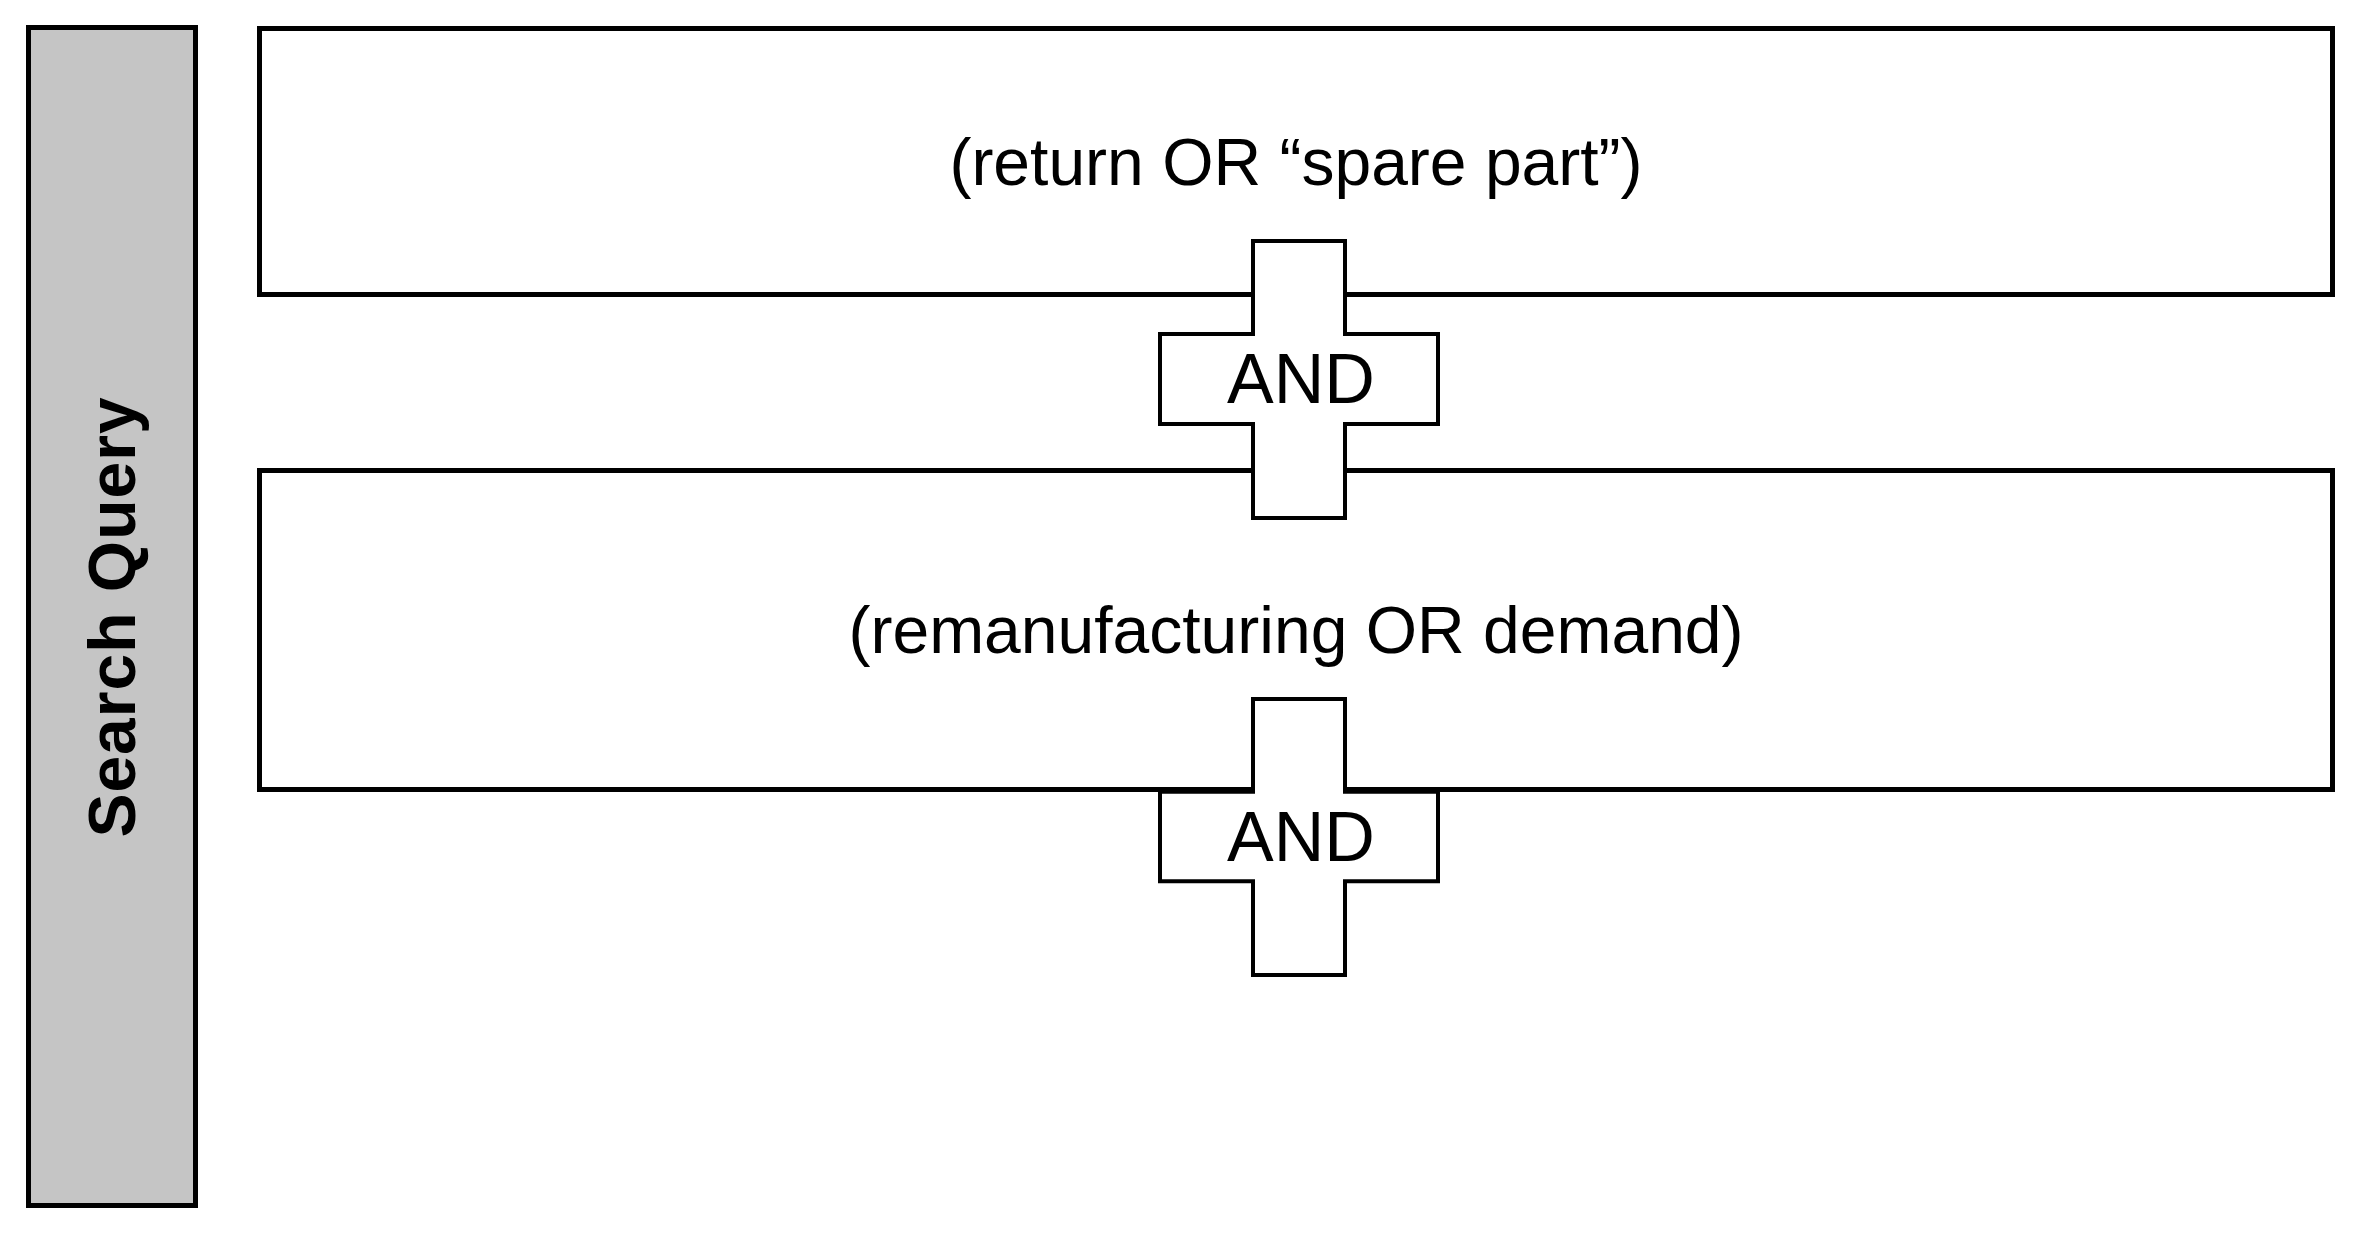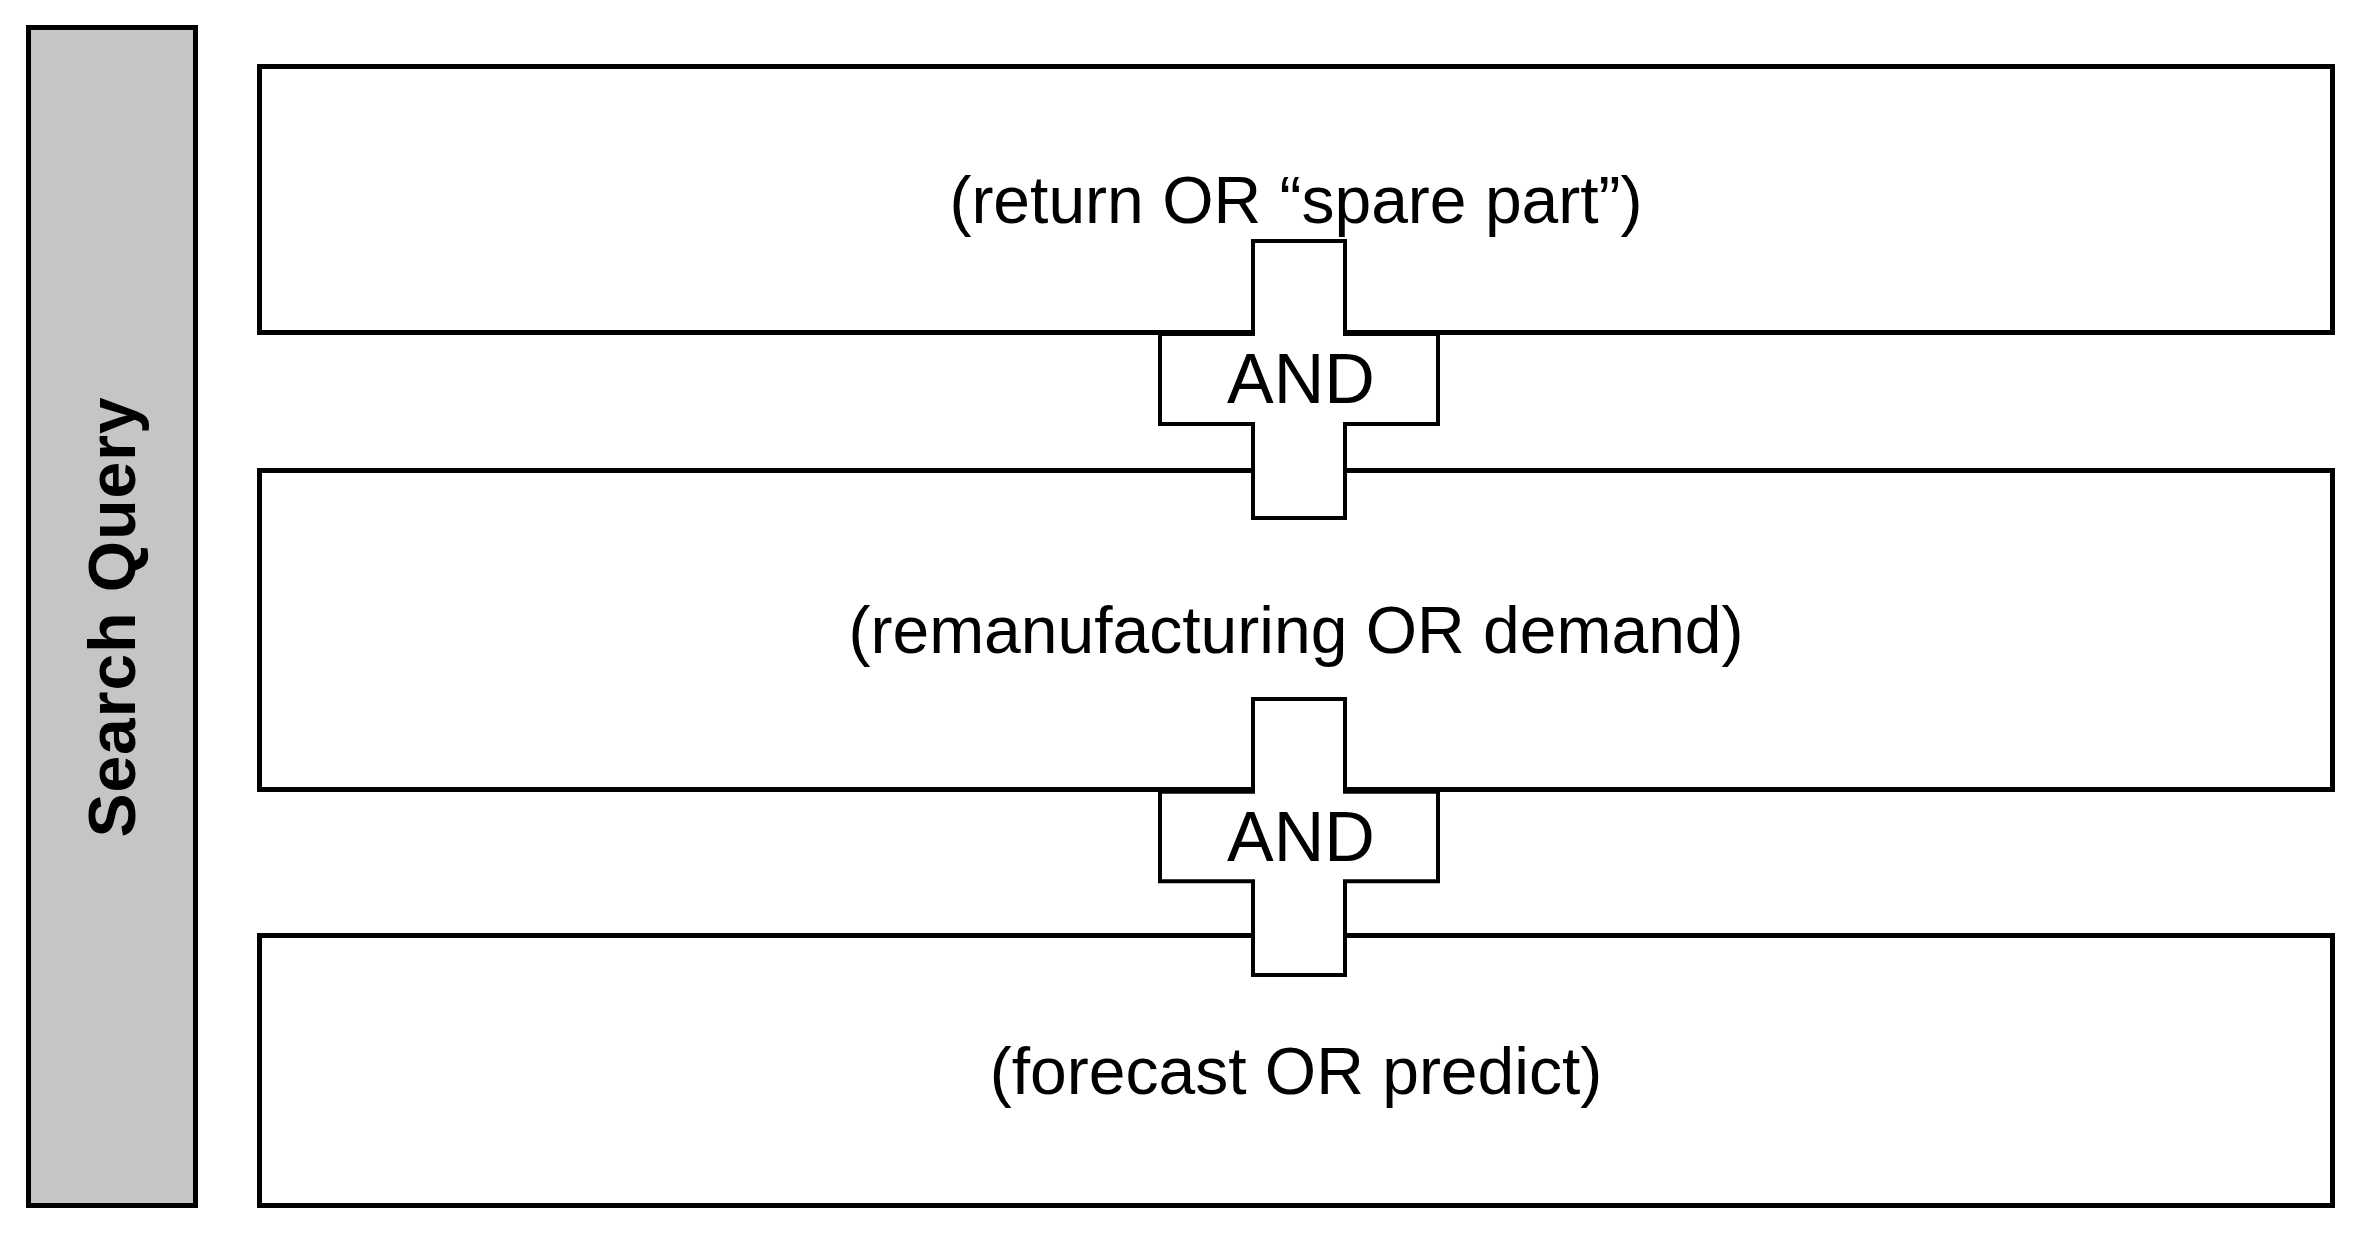--- a/index.html
+++ b/index.html
@@ -46,21 +46,21 @@
     width: 2078px;
     background: #ffffff;
     border: 5px solid #000000;
     box-sizing: border-box;
     display: flex;
     align-items: center;
     justify-content: center;
     font-size: 66px;
     z-index: 1;
   }
-  .qbox-1 { top: 26px;  height: 271px; margin-top: 38px; }
+  .qbox-1 { top: 26px;  height: 271px; }
   .qbox-2 { top: 468px; height: 324px; }
   .qbox-3 { top: 933px; height: 275px; }
 
   
   .connector {
     position: absolute;
     left: 1158px;
     width: 282px;
     z-index: 2;
   }
@@ -95,23 +95,20 @@
   </div>
 
   <div class="qbox qbox-1">
     <span>(return OR “spare part”)</span>
   </div>
 
   <div class="qbox qbox-2">
     <span>(remanufacturing OR demand)</span>
   </div>
 
-  <div class="qbox qbox-3">
-    <span>(forecast OR predict)</span>
-  </div>
 
   <div class="connector connector-1">
     <svg viewBox="0 0 282 281" preserveAspectRatio="none">
       <path d="M95 2 H187 V95 H280 V185 H187 V279 H95 V185 H2 V95 H95 Z" fill="#ffffff" stroke="#000000" stroke-width="4"></path>
     </svg>
     <div class="and-label">AND</div>
   </div>
 
   <div class="connector connector-2">
     <svg viewBox="0 0 282 281" preserveAspectRatio="none">

